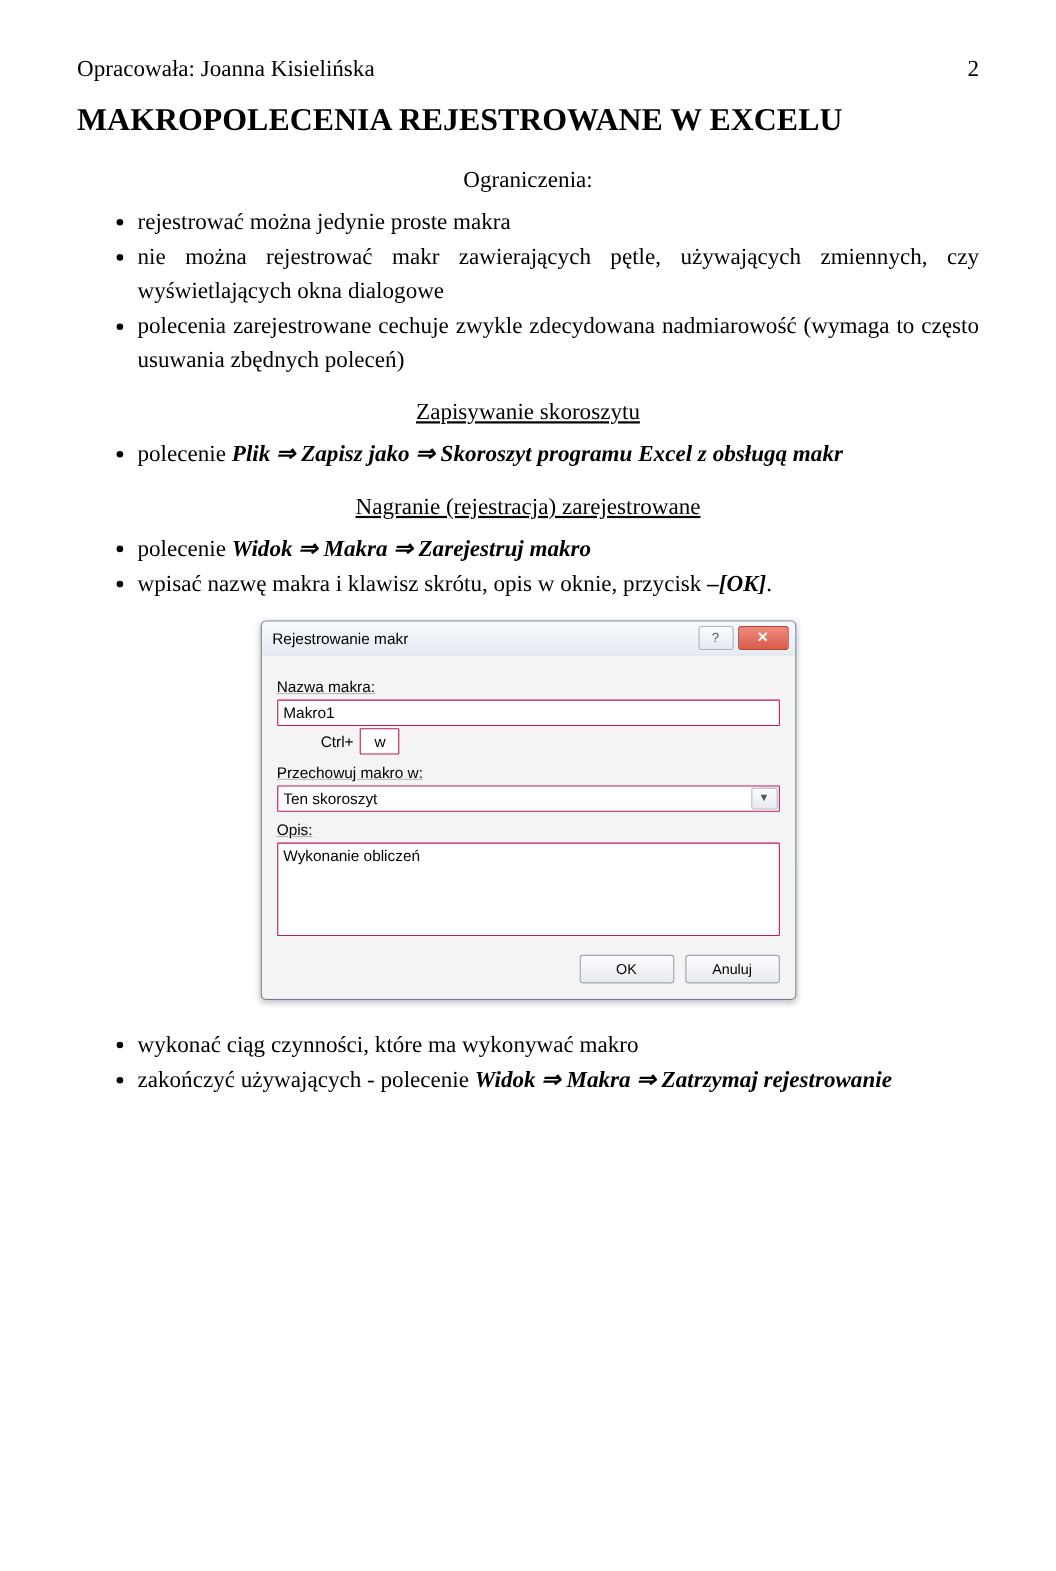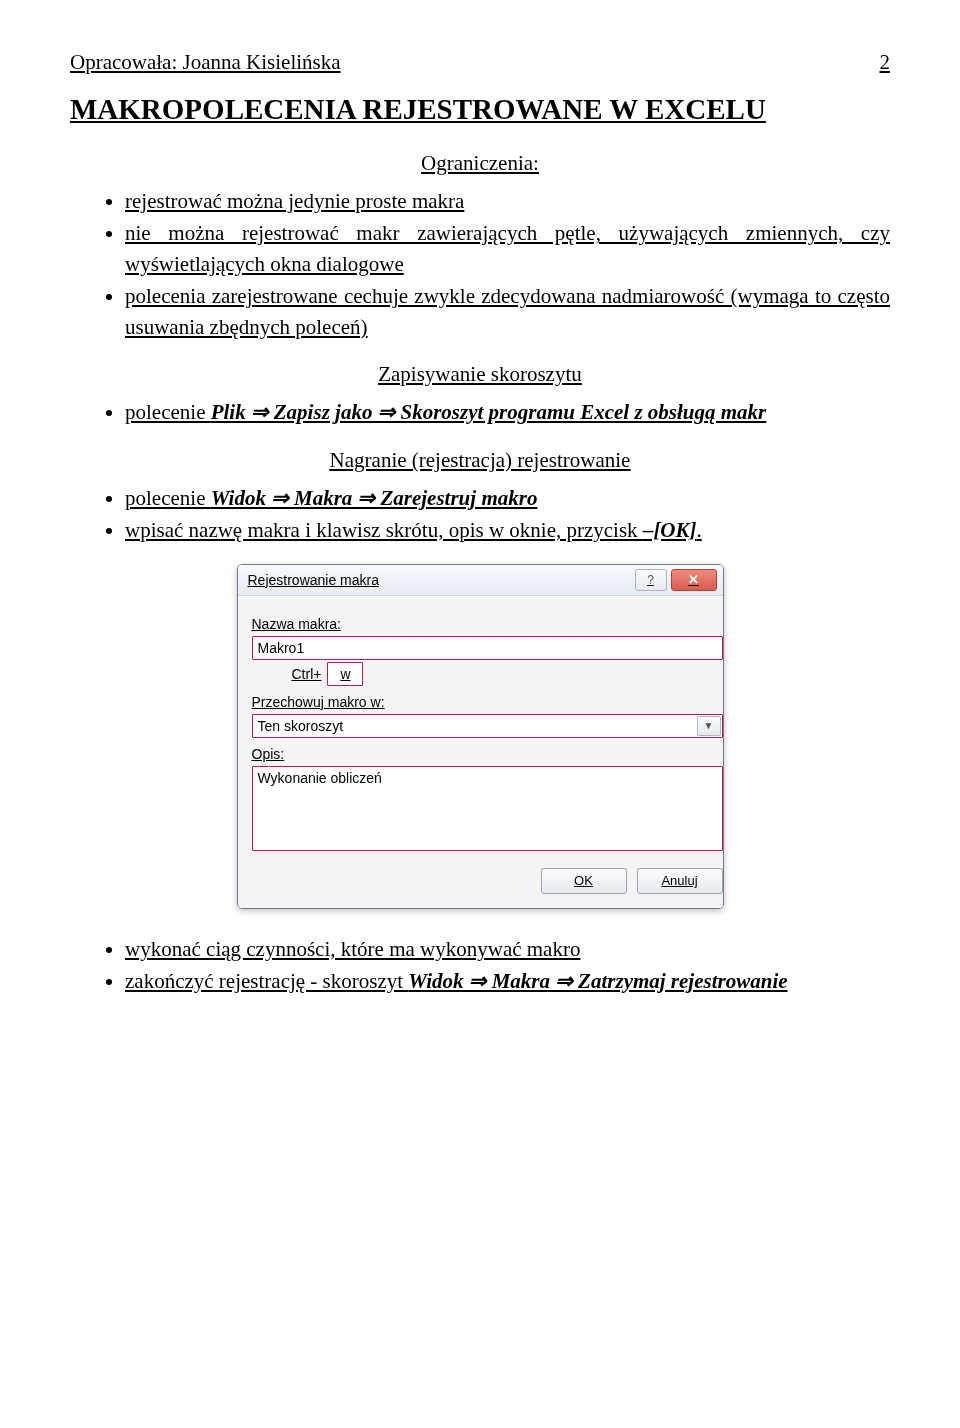--- a/index.html
+++ b/index.html
@@ -6,21 +6,20 @@
     margin: 0;
     padding: 0;
     background: #fff;
     font-family: "Times New Roman", serif;
     color: #000;
     width: 960px;
   }
   .page {
     padding: 50px 70px 40px 70px;
     box-sizing: border-box;
-    text-decoration: underline;
   }
   .header-line {
     display: flex;
     justify-content: space-between;
     font-size: 21px;
     margin-bottom: 18px;
   }
   h1.title {
     font-size: 29px;
     font-weight: bold;
@@ -74,21 +73,21 @@
     background: linear-gradient(#fbfcfe,#e5eaf1);
     display: flex; align-items: center; justify-content: center;
     font-size: 12px; color: #4a5866;
   }
   .dlg-close {
     width: 44px;
     background: linear-gradient(#ef8a7e,#d95c4b);
     border-color: #b24434;
     color: #fff; font-weight: bold; font-size: 13px;
   }
-  .dlg-body { padding: 12px 0 14px 14px; background: #f4f4f4; }
+  .dlg-body { padding: 12px 14px 14px 14px; background: #f4f4f4; }
   .dlg-label { font-size: 14px; margin: 8px 0 4px 0; display: block; text-decoration: underline; text-decoration-color: rgba(0,0,0,0.25); }
   .dlg-input, .dlg-select, .dlg-textarea {
     width: 100%;
     box-sizing: border-box;
     border: 1px solid #be185d;
     background: #fff;
     padding: 3px 5px;
     font-family: "Segoe UI", Tahoma, sans-serif;
     font-size: 14px;
     border-radius: 1px;
@@ -133,33 +132,33 @@
     <li>polecenia zarejestrowane cechuje zwykle zdecydowana nadmiarowość (wymaga to często usuwania zbędnych poleceń)</li>
   </ul>
 
   <div class="section-underline">Zapisywanie skoroszytu</div>
   <ul class="bullets">
     <li>
       <span>polecenie </span><span class="bold-it">Plik ⇒ Zapisz jako ⇒ Skoroszyt programu Excel z obsługą makr</span>
     </li>
   </ul>
 
-  <div class="section-underline">Nagranie (rejestracja) rejestrowanie</div>
+  <div class="section-underline">Nagranie (rejestracja) zarejestrowane</div>
   <ul class="bullets">
     <li>
       <span>polecenie </span><span class="bold-it">Widok ⇒ Makra ⇒ Zarejestruj makro</span>
     </li>
     <li>
       <span>wpisać nazwę makra i klawisz skrótu, opis w oknie, przycisk </span><span class="bold-it">–[OK]</span><span>.</span>
     </li>
   </ul>
 
   <div class="dialog">
     <div class="dlg-titlebar">
-      <span>Rejestrowanie makra</span>
+      <span>Rejestrowanie makr</span>
       <div class="dlg-btns">
         <div class="dlg-help">
             <span>?</span>
           </div>
         <div class="dlg-close">
             <span>✕</span>
           </div>
       </div>
     </div>
     <div class="dlg-body">
@@ -183,17 +182,17 @@
       <div class="dlg-footer">
         <button class="dlg-btn">OK</button>
         <button class="dlg-btn">Anuluj</button>
       </div>
     </div>
   </div>
 
   <ul class="bullets">
     <li>wykonać ciąg czynności, które ma wykonywać makro</li>
     <li>
-      <span>zakończyć rejestrację - skoroszyt </span><span class="bold-it">Widok ⇒ Makra ⇒ Zatrzymaj rejestrowanie</span>
+      <span>zakończyć używających - polecenie </span><span class="bold-it">Widok ⇒ Makra ⇒ Zatrzymaj rejestrowanie</span>
     </li>
   </ul>
 
 </div>
 
 </body></html>

